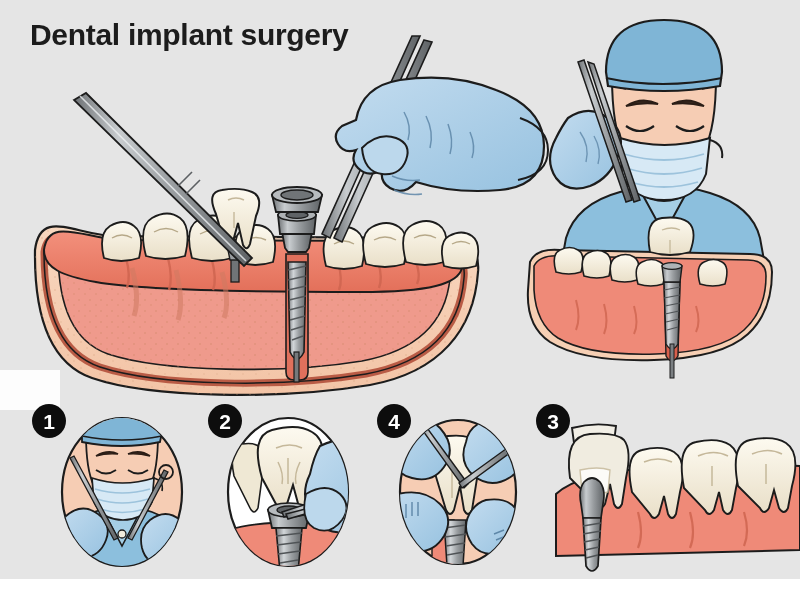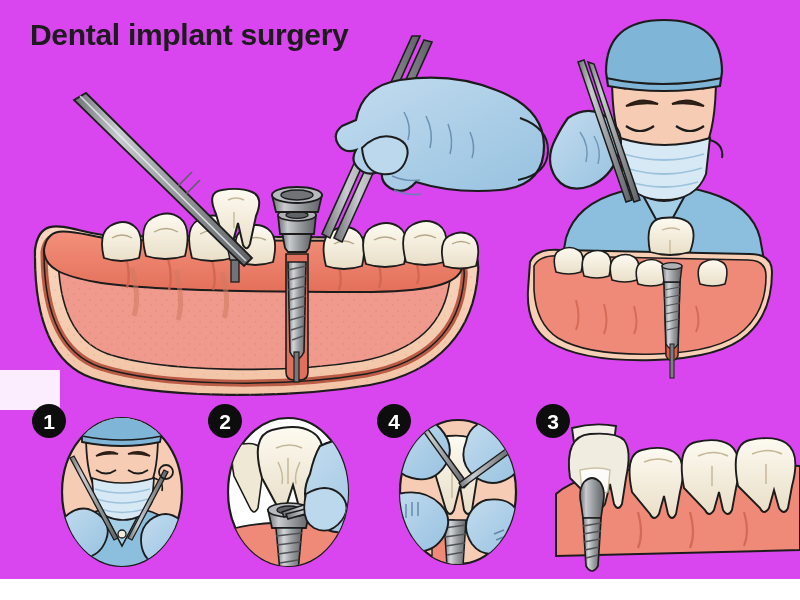--- a/index.html
+++ b/index.html
@@ -1,18 +1,18 @@
 <!DOCTYPE html>
 <html><head>
 <meta charset="utf-8">
 <style>
   html,body{margin:0;padding:0;background:#fff;}
   body{width:800px;height:600px;overflow:hidden;
        font-family:"Liberation Sans","DejaVu Sans",sans-serif;}
-  #stage{position:relative;width:800px;height:579px;background:#d946ef;}
+  #stage{position:relative;width:800px;height:579px;background:#e5e5e5;}
   #title{position:absolute;left:30px;top:18px;font-size:30px;font-weight:bold;
          color:#1c1c1c;letter-spacing:-0.3px;white-space:nowrap;}
   svg{position:absolute;left:0;top:0;}
   .num-circle{position:absolute;width:34px;height:34px;border-radius:50%;
               background:#0d0d0d;color:#fff;font-size:21px;font-weight:bold;
               display:flex;align-items:center;justify-content:center;
               line-height:1;}
 </style>
 </head>
 <body>

